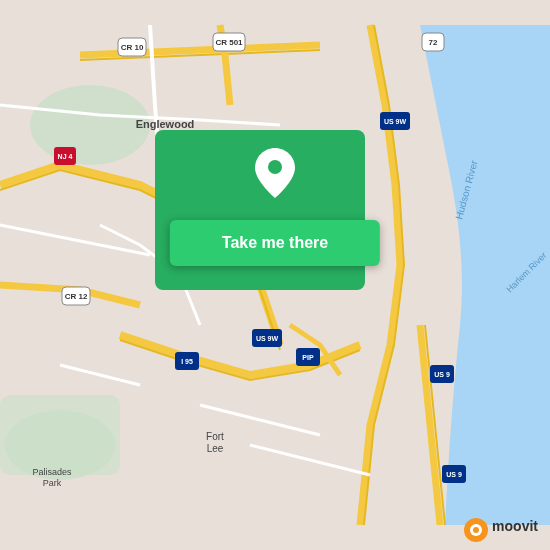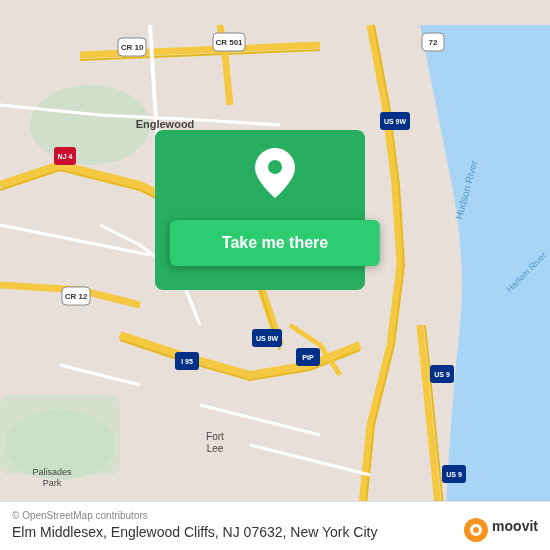--- a/index.html
+++ b/index.html
@@ -212,24 +212,20 @@
 
   <div id="map-pin">
     <svg width="40" height="50" viewBox="0 0 40 50" xmlns="http://www.w3.org/2000/svg">
       <path d="M20,0 C9,0 0,9 0,20 C0,33 20,50 20,50 C20,50 40,33 40,20 C40,9 31,0 20,0 Z" fill="white"></path>
       <circle cx="20" cy="19" r="7" fill="#27ae60"></circle>
     </svg>
   </div>
 
   <button id="take-me-there-btn">Take me there</button>
 
-  <div id="bottom-bar">
-    <div id="attribution">© OpenStreetMap contributors</div>
-    <div id="location-text">Elm Middlesex, Englewood Cliffs, NJ 07632, New York City</div>
-  </div>
 
   <div id="moovit-logo">
     <svg id="moovit-icon" viewBox="0 0 24 24" xmlns="http://www.w3.org/2000/svg">
       <circle cx="12" cy="12" r="12" fill="#f7941d"></circle>
       <circle cx="12" cy="12" r="6" fill="white"></circle>
       <circle cx="12" cy="12" r="3" fill="#f7941d"></circle>
     </svg>
     <span id="moovit-text">moovit</span>
   </div>
 </div>

